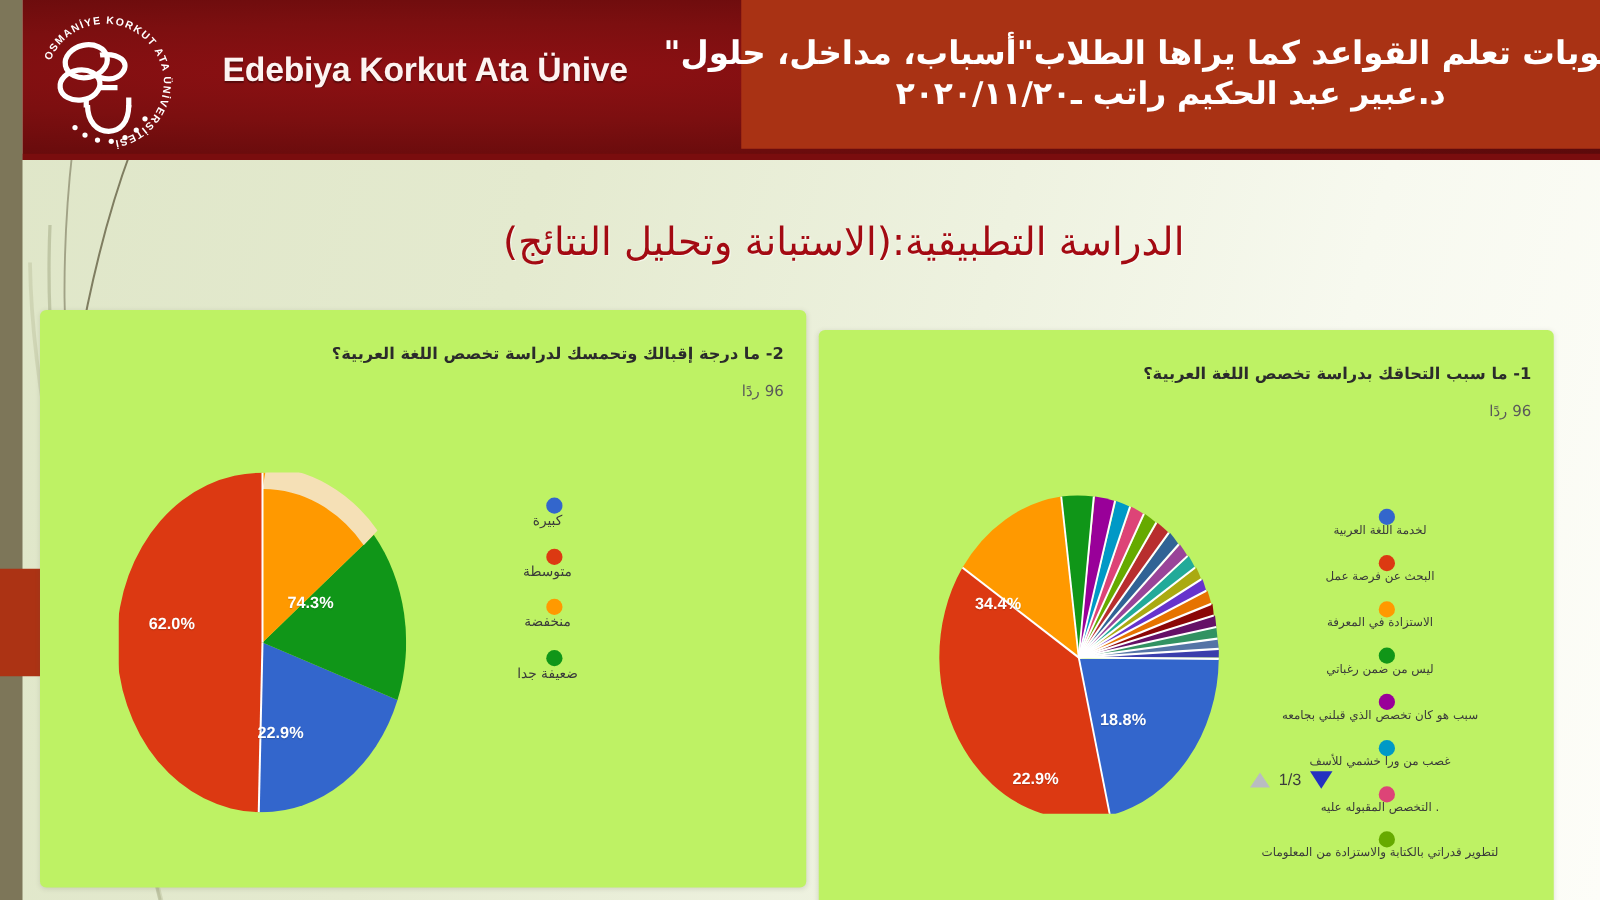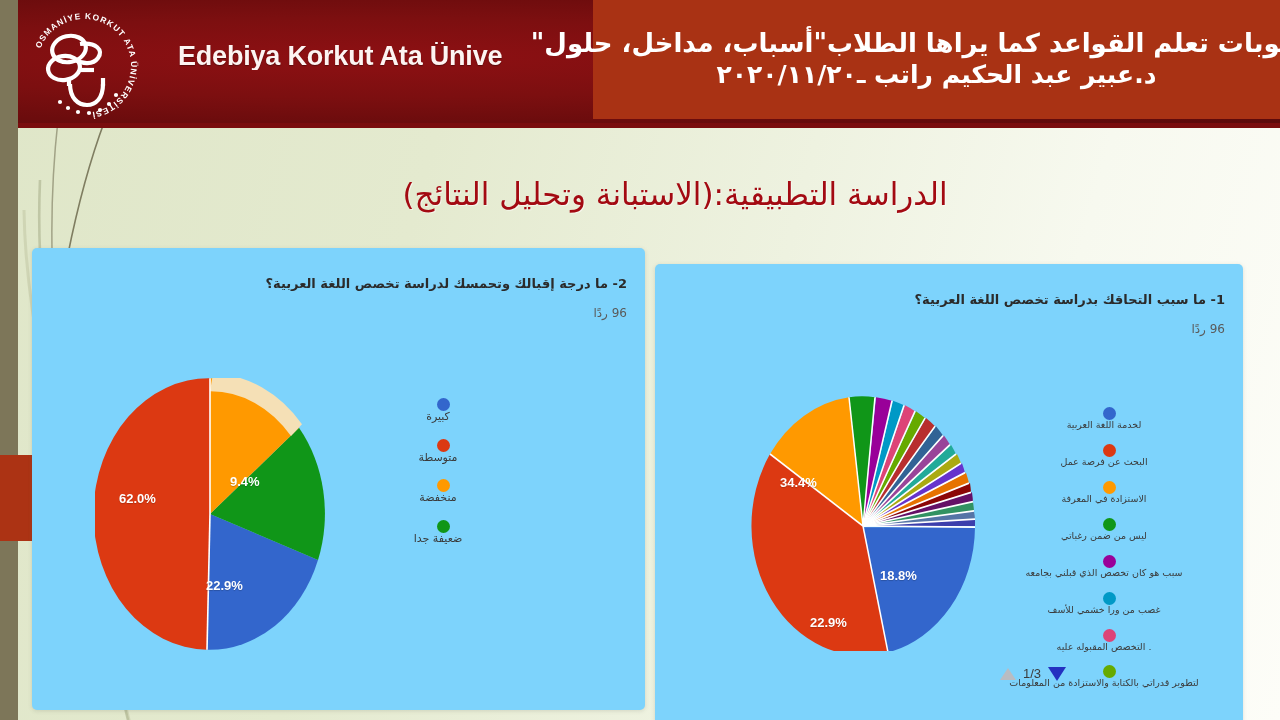--- a/index.html
+++ b/index.html
@@ -66,21 +66,21 @@
     position:absolute;left:0;top:176px;width:1280px;
     text-align:center;direction:rtl;
     color:#a30a12;font-weight:normal;font-size:31px;
     font-family:"DejaVu Sans","Liberation Sans",sans-serif;
     text-shadow:1px 1px 0 rgba(255,255,255,.55);
     padding-left:35px;
   }
 
   
   .panel{
-    position:absolute;top:248px;background:#7dd3fc;border-radius:5px;
+    position:absolute;top:248px;background:#bef264;border-radius:5px;
     box-shadow:0 1px 4px rgba(90,90,70,.18);
     overflow:hidden;
   }
   .panel-left{left:32px;width:613px;height:462px;}
   .panel-right{left:655px;width:588px;height:462px;margin-top:16px;}
 
   .q-head{position:absolute;right:18px;top:28px;direction:rtl;text-align:right;}
   .q-title{
     color:#2b2b2b;font-size:13px;font-weight:600;line-height:1.3;
     font-family:"DejaVu Sans","Liberation Sans",sans-serif;
@@ -112,21 +112,21 @@
   }
   .legend-text{
     font-size:11px;color:#3a3a3a;line-height:1.15;
     font-family:"DejaVu Sans","Liberation Sans",sans-serif;
     white-space:nowrap;
   }
   .legend-right .legend-text{font-size:9.5px;}
 
   
   .pager{
-    position:absolute;left:1000px;top:666px;display:flex;align-items:center;gap:7px;
+    position:absolute;left:1000px;top:616px;display:flex;align-items:center;gap:7px;
   }
   .tri{width:0;height:0;}
   .tri-up{border-left:8px solid transparent;border-right:8px solid transparent;border-bottom:12px solid #b9bcc2;}
   .tri-down{border-left:9px solid transparent;border-right:9px solid transparent;border-top:14px solid #2431c0;}
   .pager-text{font-size:13px;color:#3c3c3c;font-family:"Liberation Sans",sans-serif;}
 </style>
 </head>
 <body>
 
 <div class="slide">
@@ -194,21 +194,21 @@
         <path d="M0 0 L -3 115 A115 115 0 0 0 108 39 Z" fill="#3366cc"></path>
         <path d="M0 0 L 108 39 A115 115 0 0 0 89 -73 Z" fill="#109618"></path>
         <path d="M0 0 L 89 -73 A115 115 0 0 0 0 -115 Z" fill="#ff9900"></path>
         <path d="M 92 -76 A119 119 0 0 0 3 -119 L 0 -104 A104 104 0 0 1 81 -66 Z" fill="#f5e0b6"></path>
         <path d="M0 0 L 0 -115" stroke="#ffffff" stroke-width="1.6" fill="none"></path>
         <path d="M0 0 L -3 115" stroke="#ffffff" stroke-width="1.6" fill="none"></path>
       </g>
     </svg>
     <div class="pie-label" style="left:24px;top:113px;">62.0%</div>
     <div class="pie-label" style="left:111px;top:200px;">22.9%</div>
-    <div class="pie-label" style="left:135px;top:96px;">9.4%</div>
+    <div class="pie-label" style="left:135px;top:96px;">74.3%</div>
   </div>
 
   <div class="legend legend-left">
     <div class="legend-item">
       <span class="legend-dot" style="background:#3366cc"></span>
       <span class="legend-text">كبيرة</span>
     </div>
     <div class="legend-item">
       <span class="legend-dot" style="background:#dc3912"></span>
       <span class="legend-text">متوسطة</span>

